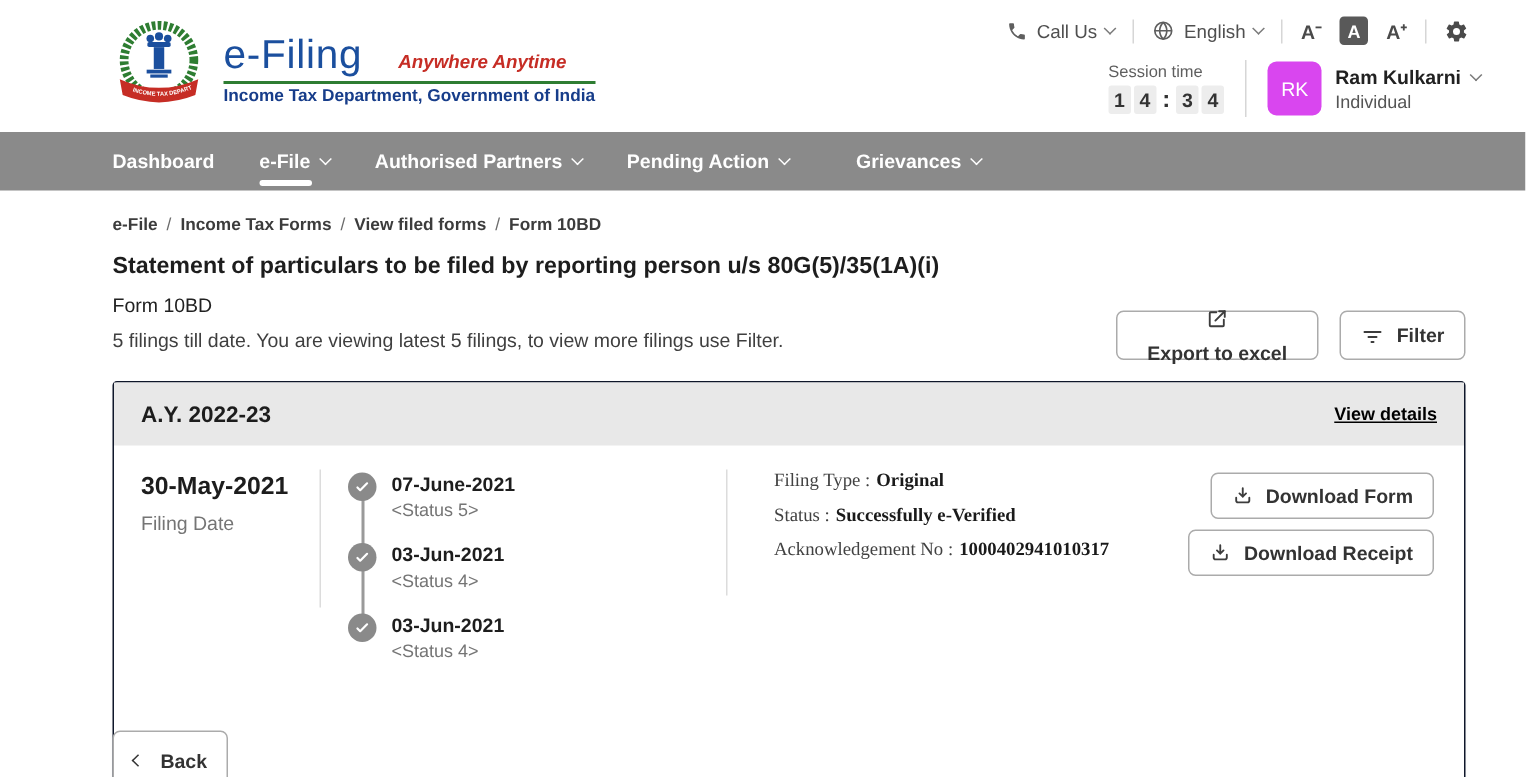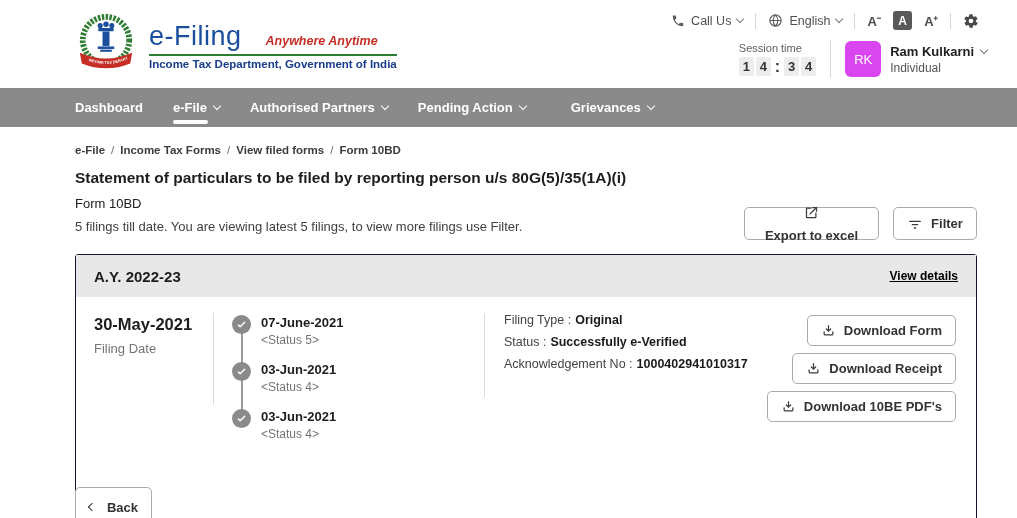--- a/index.html
+++ b/index.html
@@ -80,21 +80,21 @@
   .vdiv { position:absolute; width:1px; background:#dcdcdc; }
   .vdiv1 { left:137px; top:16px; height:92px; }
   .vdiv2 { left:408px; top:16px; height:84px; }
   .timeline { position:absolute; left:156px; top:18px; }
   .tl-connector { position:absolute; left:9px; top:10px; width:1.5px; height:95px; background:#9a9a9a; }
   .tl-item { position:relative; display:flex; gap:10px; margin-bottom:15px; }
   .tl-icon { position:relative; width:19px; height:19px; background:#8a8a8a; border-radius:50%;
              display:flex; align-items:center; justify-content:center; flex-shrink:0; }
   .tl-date { font-size:13px; font-weight:bold; color:#1d1d1d; }
   .tl-status { font-size:12px; color:#757575; margin-top:3px; }
-  .details { position:absolute; left:428px; top:16px; }
+  .details { position:absolute; left:440px; top:16px;font-family:Liberation Serif, serif; }
   .detail-row { font-size:12.5px; color:#424242; margin-bottom:8px; }
   .detail-row b { color:#1a1a1a; margin-left:4px; }
   .dl-actions { position:absolute; right:20px; top:18px; display:flex; flex-direction:column;
                 align-items:flex-end; gap:7px; }
   .dl-btn { height:31px; padding:0 13px; }
   .back-btn { position:absolute; left:75px; top:487px; width:77px; height:40px; gap:12px; }
   .icon { display:inline-flex; align-items:center; justify-content:center; }
 </style>
 </head>
 <body>
@@ -319,29 +319,20 @@
         </button>
         <button class="btn dl-btn">
           <span class="icon">
             <svg width="15" height="15" viewBox="0 0 24 24" fill="none" stroke="#3c3c3c" stroke-width="2" stroke-linecap="round" stroke-linejoin="round">
                 <path d="M12 4v9m0 0-3.5-3.5M12 13l3.5-3.5"></path>
                 <path d="M5 14v3a2 2 0 0 0 2 2h10a2 2 0 0 0 2-2v-3"></path>
               </svg>
           </span>
           <span>Download Receipt</span>
         </button>
-        <button class="btn dl-btn">
-          <span class="icon">
-            <svg width="15" height="15" viewBox="0 0 24 24" fill="none" stroke="#3c3c3c" stroke-width="2" stroke-linecap="round" stroke-linejoin="round">
-                <path d="M12 4v9m0 0-3.5-3.5M12 13l3.5-3.5"></path>
-                <path d="M5 14v3a2 2 0 0 0 2 2h10a2 2 0 0 0 2-2v-3"></path>
-              </svg>
-          </span>
-          <span>Download 10BE PDF's</span>
-        </button>
       </div>
 
     </div>
   </section>
 
   <button class="btn back-btn">
     <span class="chev left"></span>
     <span>Back</span>
   </button>
 

